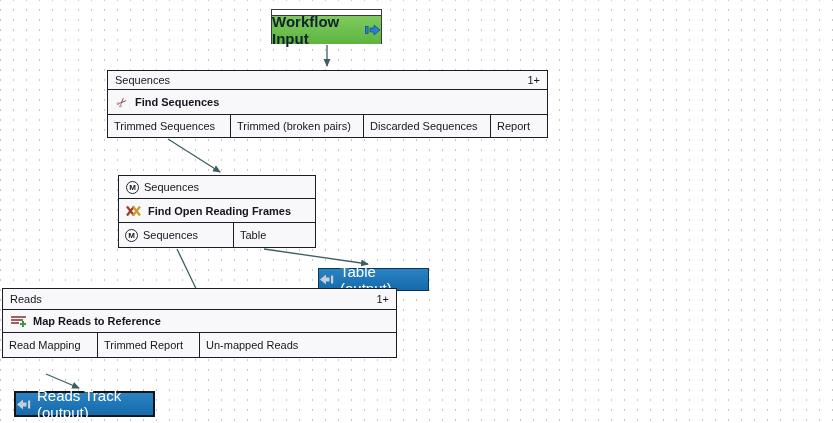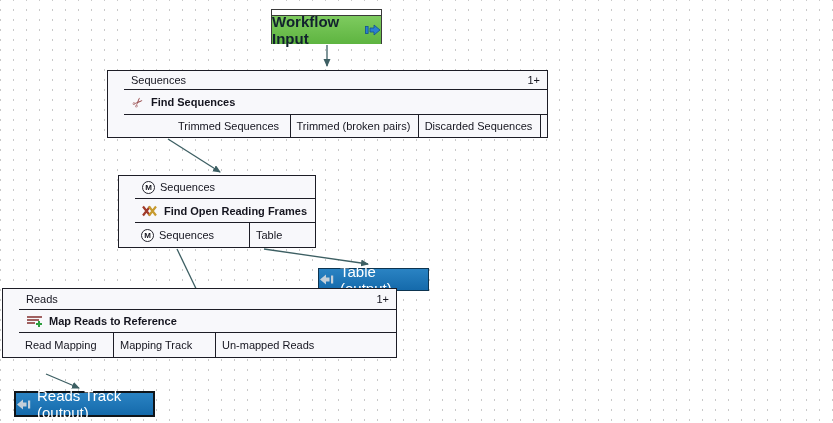--- a/index.html
+++ b/index.html
@@ -5,36 +5,36 @@
   html,body{margin:0;padding:0;}
   body{font-family:"Liberation Sans","DejaVu Sans",sans-serif;}
   .canvas{
     position:relative;width:833px;height:423px;overflow:hidden;background:#ffffff;
     background-image:radial-gradient(circle,#c9c9c9 0.9px,transparent 1.1px);
     background-size:13px 10px;background-position:7px 5px;
   }
   .wires{position:absolute;left:0;top:0;pointer-events:none;}
   .node{
     position:absolute;box-sizing:border-box;background:#f8f8fb;
-    border:1px solid #1d1d26;color:#15151f;font-size:11px;padding-left:16px;
+    border:1px solid #1d1d26;color:#15151f;font-size:11px;
   }
   .row{box-sizing:border-box;}
   .head{display:flex;justify-content:space-between;align-items:center;
         padding:0 7px;border-bottom:1px solid #1d1d26;}
   .tool{display:flex;align-items:center;gap:6px;padding:0 7px;
         border-bottom:1px solid #1d1d26;font-weight:bold;}
   .ports{display:flex;}
   .port{box-sizing:border-box;border-right:1px solid #1d1d26;padding-left:6px;
         display:flex;align-items:center;gap:5px;overflow:hidden;white-space:nowrap;}
   .port:last-child{border-right:none;flex:1;}
   
   .trim{left:107px;top:70px;width:441px;height:68px;}
   .trim .head{height:19px;}
   .trim .tool{height:25px;}
-  .trim .ports{height:22px;margin-left:48px;}
+  .trim .ports{height:22px;}
   .trim .p0{width:123px;}.trim .p1{width:133px;}.trim .p2{width:127px;}
   
   .orf{left:118px;top:175px;width:198px;height:73px;}
   .orf .head{height:23px;justify-content:flex-start;gap:5px;}
   .orf .tool{height:24px;}
   .orf .ports{height:24px;}
   .orf .p0{width:115px;}
   
   .reads{left:2px;top:288px;width:395px;height:70px;}
   .reads .head{height:21px;}
@@ -148,21 +148,21 @@
         <line x1="1" y1="2" x2="16" y2="2" stroke="#8a3a3a" stroke-width="1.6"></line>
         <line x1="1" y1="5" x2="13" y2="5" stroke="#8a3a3a" stroke-width="1.6"></line>
         <line x1="1" y1="8" x2="9" y2="8" stroke="#8a3a3a" stroke-width="1.6"></line>
         <line x1="13" y1="6" x2="13" y2="12" stroke="#2f9e3f" stroke-width="2"></line>
         <line x1="10" y1="9" x2="16" y2="9" stroke="#2f9e3f" stroke-width="2"></line>
       </svg>
       <span>Map Reads to Reference</span>
     </div>
     <div class="row ports">
       <span class="port p1">Read Mapping</span>
-      <span class="port p2">Mapping Track</span>
+      <span class="port p2">Trimmed Report</span>
       <span class="port">Un-mapped Reads</span>
     </div>
   </div>
 
   <div class="out-node out-reads">
     <svg class="icon" width="14" height="11" viewBox="0 0 14 11">
       <polygon points="0,5.5 6,0.5 6,3.5 9.5,3.5 9.5,7.5 6,7.5 6,10.5" fill="#c4cfd9"></polygon>
       <rect x="11" y="1.5" width="2.2" height="8" fill="#c4cfd9"></rect>
     </svg>
     <span>Reads Track (output)</span>

